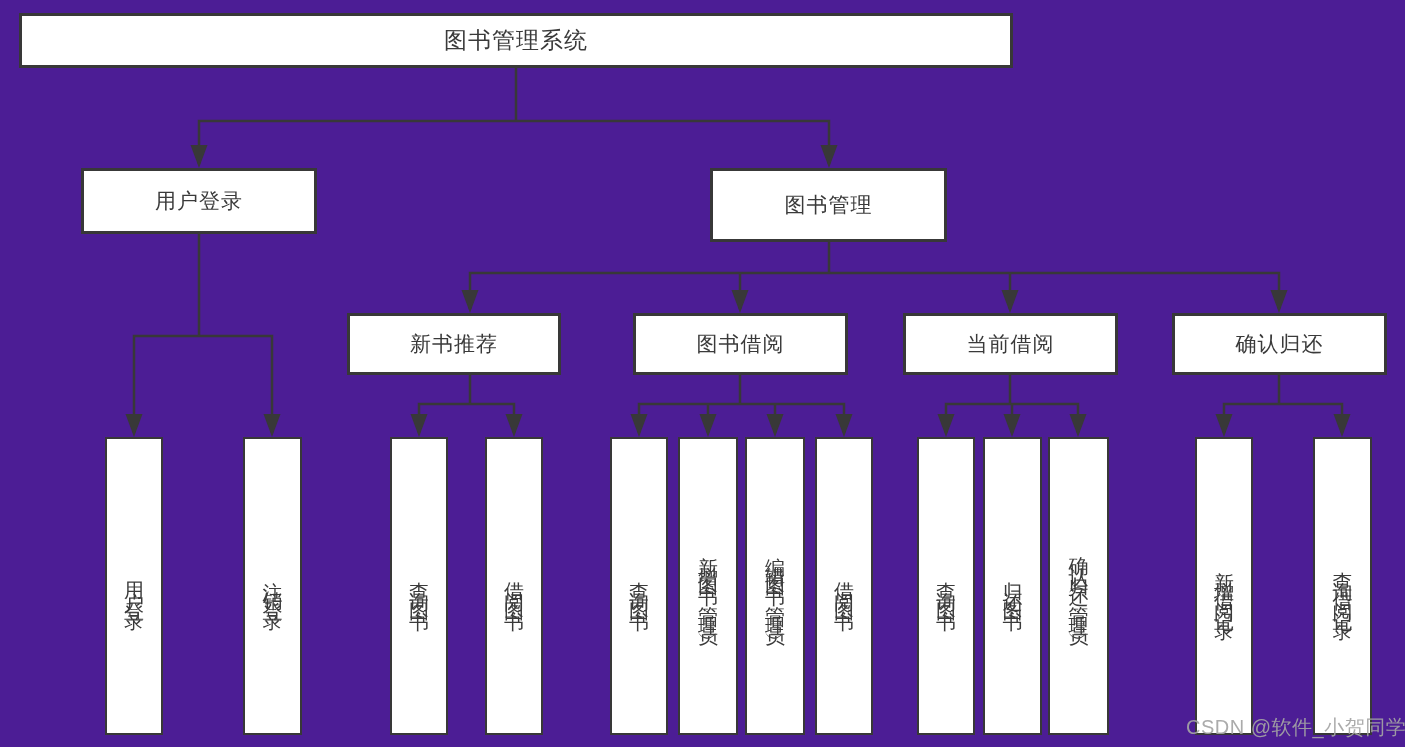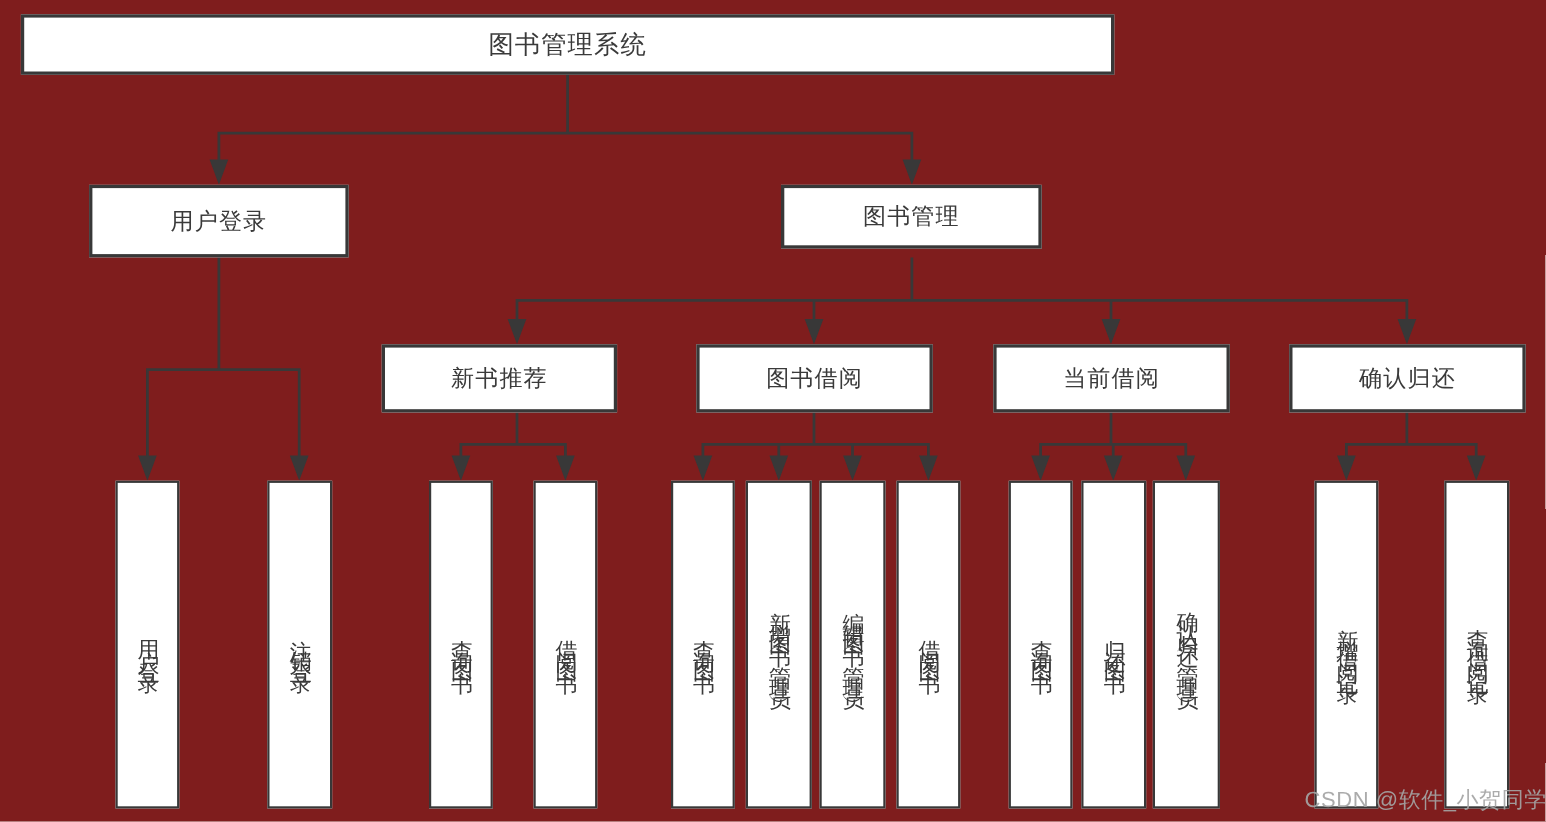--- a/index.html
+++ b/index.html
@@ -1,17 +1,17 @@
 <!DOCTYPE html>
 <html><head>
 <meta charset="utf-8">
 <style>
   html,body{margin:0;padding:0;background:#ffffff;}
   .stage{
-    position:relative;width:1405px;height:747px;background:#7f1d1d;overflow:hidden;
+    position:relative;width:1405px;height:747px;background:#4c1d95;overflow:hidden;
     font-family:"Liberation Sans","DejaVu Sans",sans-serif;color:#3a3a3a;
   }
   .connector-layer{position:absolute;left:0;top:0;width:1405px;height:747px;}
   .box{
     position:absolute;background:#ffffff;border:2.5px solid #383838;box-sizing:border-box;
     display:flex;align-items:center;justify-content:center;text-align:center;
   }
   .box.lvl-root{border-width:3px;font-size:23px;letter-spacing:1px;}
   .box.lvl-mid{border-width:3px;font-size:21px;letter-spacing:1px;}
   .box.leaf{top:437px;height:298px;}
@@ -62,21 +62,21 @@
     </g>
   </svg>
 
   <div class="box lvl-root" style="left:19px;top:13px;width:994px;height:55px">
     <span>图书管理系统</span>
   </div>
 
   <div class="box lvl-mid" style="left:81px;top:168px;width:236px;height:66px">
     <span>用户登录</span>
   </div>
-  <div class="box lvl-mid" style="left:710px;top:168px;width:237px;height:58px">
+  <div class="box lvl-mid" style="left:710px;top:168px;width:237px;height:74px">
     <span>图书管理</span>
   </div>
 
   <div class="box lvl-mid" style="left:347px;top:313px;width:214px;height:62px">
     <span>新书推荐</span>
   </div>
   <div class="box lvl-mid" style="left:903px;top:313px;width:215px;height:62px">
     <span>当前借阅</span>
   </div>
   <div class="box lvl-mid" style="left:633px;top:313px;width:215px;height:62px">

